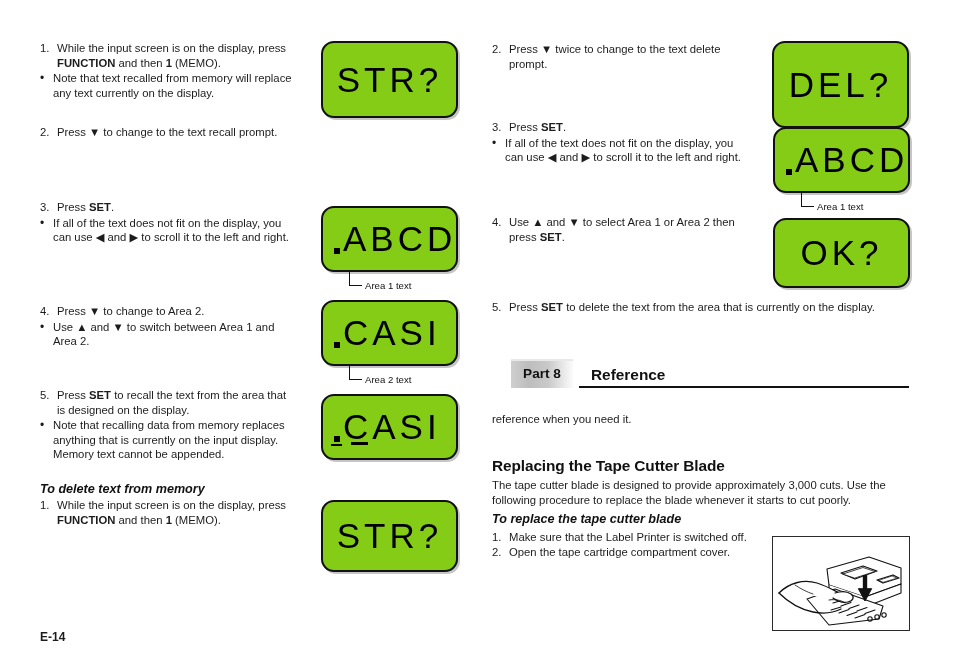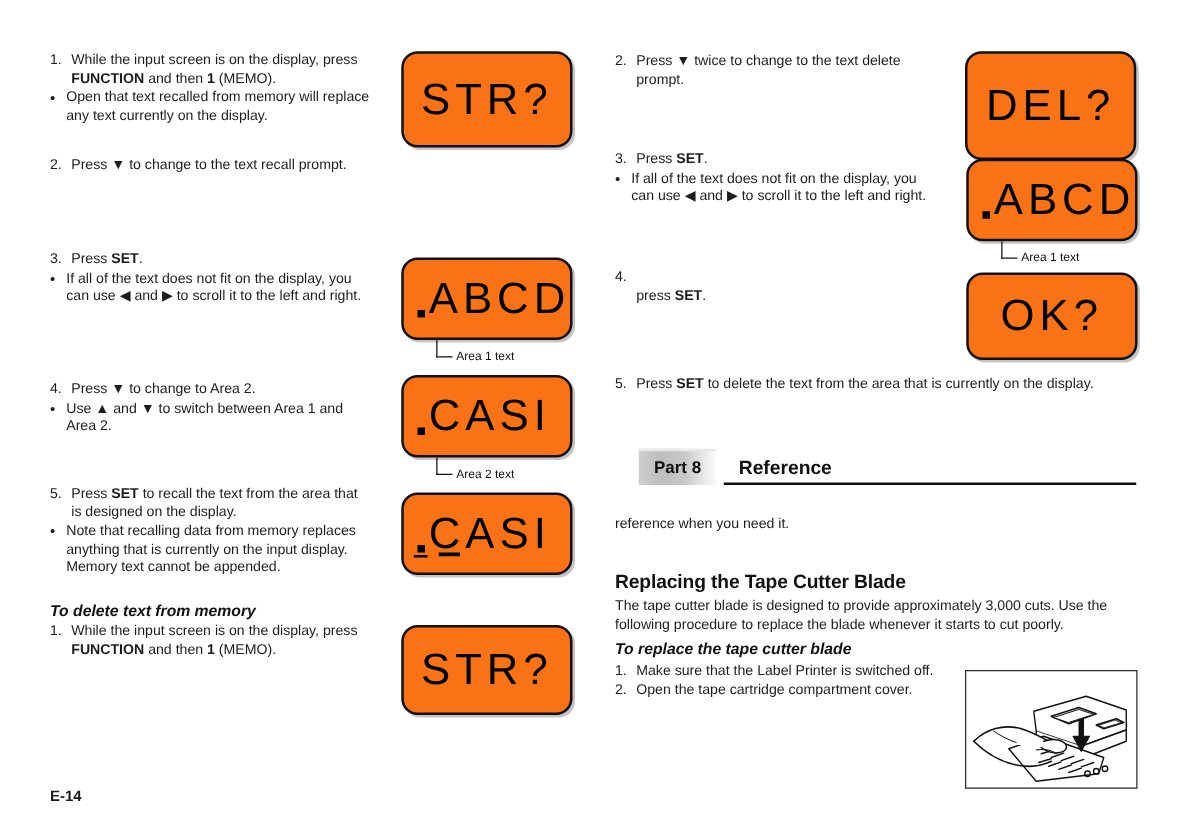--- a/index.html
+++ b/index.html
@@ -105,21 +105,21 @@
     position: relative;
     top: 1px;
   }
 
   
   .lcd {
     position: absolute;
     box-sizing: border-box;
     border: 2.4px solid #111;
     border-radius: 13px;
-    background: #f97316;
+    background: #84cc16;
     box-shadow: 2px 2px 0 rgba(150,150,150,0.55);
   }
   .lcd .lcd-text {
     position: absolute;
     left: 0; right: 0;
     top: 50%;
     transform: translateY(-50%);
     text-align: center;
     font-family: "Liberation Sans", sans-serif;
     font-size: 35px;
@@ -206,21 +206,21 @@
 
   <div class="block" style="left:40px; top:41px; width:278px;">
     <div class="step">
       <span class="num">1.</span>
       <span class="body"><span>While the input screen is on the display, press</span><br>
         <span class="b">FUNCTION</span><span> and then </span><span class="b">1</span><span> (MEMO).</span>
       </span>
     </div>
     <div class="bullet" style="margin-top:1px;">
       <span class="dot">•</span>
-      <span class="body"><span>Open that text recalled from memory will replace</span><br><span>any text currently on the display.</span></span>
+      <span class="body"><span>Note that text recalled from memory will replace</span><br><span>any text currently on the display.</span></span>
     </div>
   </div>
 
   <div class="block" style="left:40px; top:125px; width:278px;">
     <div class="step">
       <span class="num">2.</span>
       <span class="body">Press ▼ to change to the text recall prompt.</span>
     </div>
   </div>
 
@@ -318,21 +318,21 @@
     </div>
     <div class="bullet" style="margin-top:1px;">
       <span class="dot">•</span>
       <span class="body"><span>If all of the text does not fit on the display, you</span><br><span>can use ◀ and ▶ to scroll it to the left and right.</span></span>
     </div>
   </div>
 
   <div class="block" style="left:492px; top:215px; width:272px;">
     <div class="step">
       <span class="num">4.</span>
-      <span class="body"><br><span>press </span><span class="b">SET</span><span>.</span></span>
+      <span class="body"><span>Use ▲ and ▼ to select Area 1 or Area 2 then</span><br><span>press </span><span class="b">SET</span><span>.</span></span>
     </div>
   </div>
 
   <div class="block" style="left:492px; top:300px; width:420px;">
     <div class="step">
       <span class="num">5.</span>
       <span class="body"><span>Press </span><span class="b">SET</span><span> to delete the text from the area that is currently on the display.</span></span>
     </div>
   </div>
 

